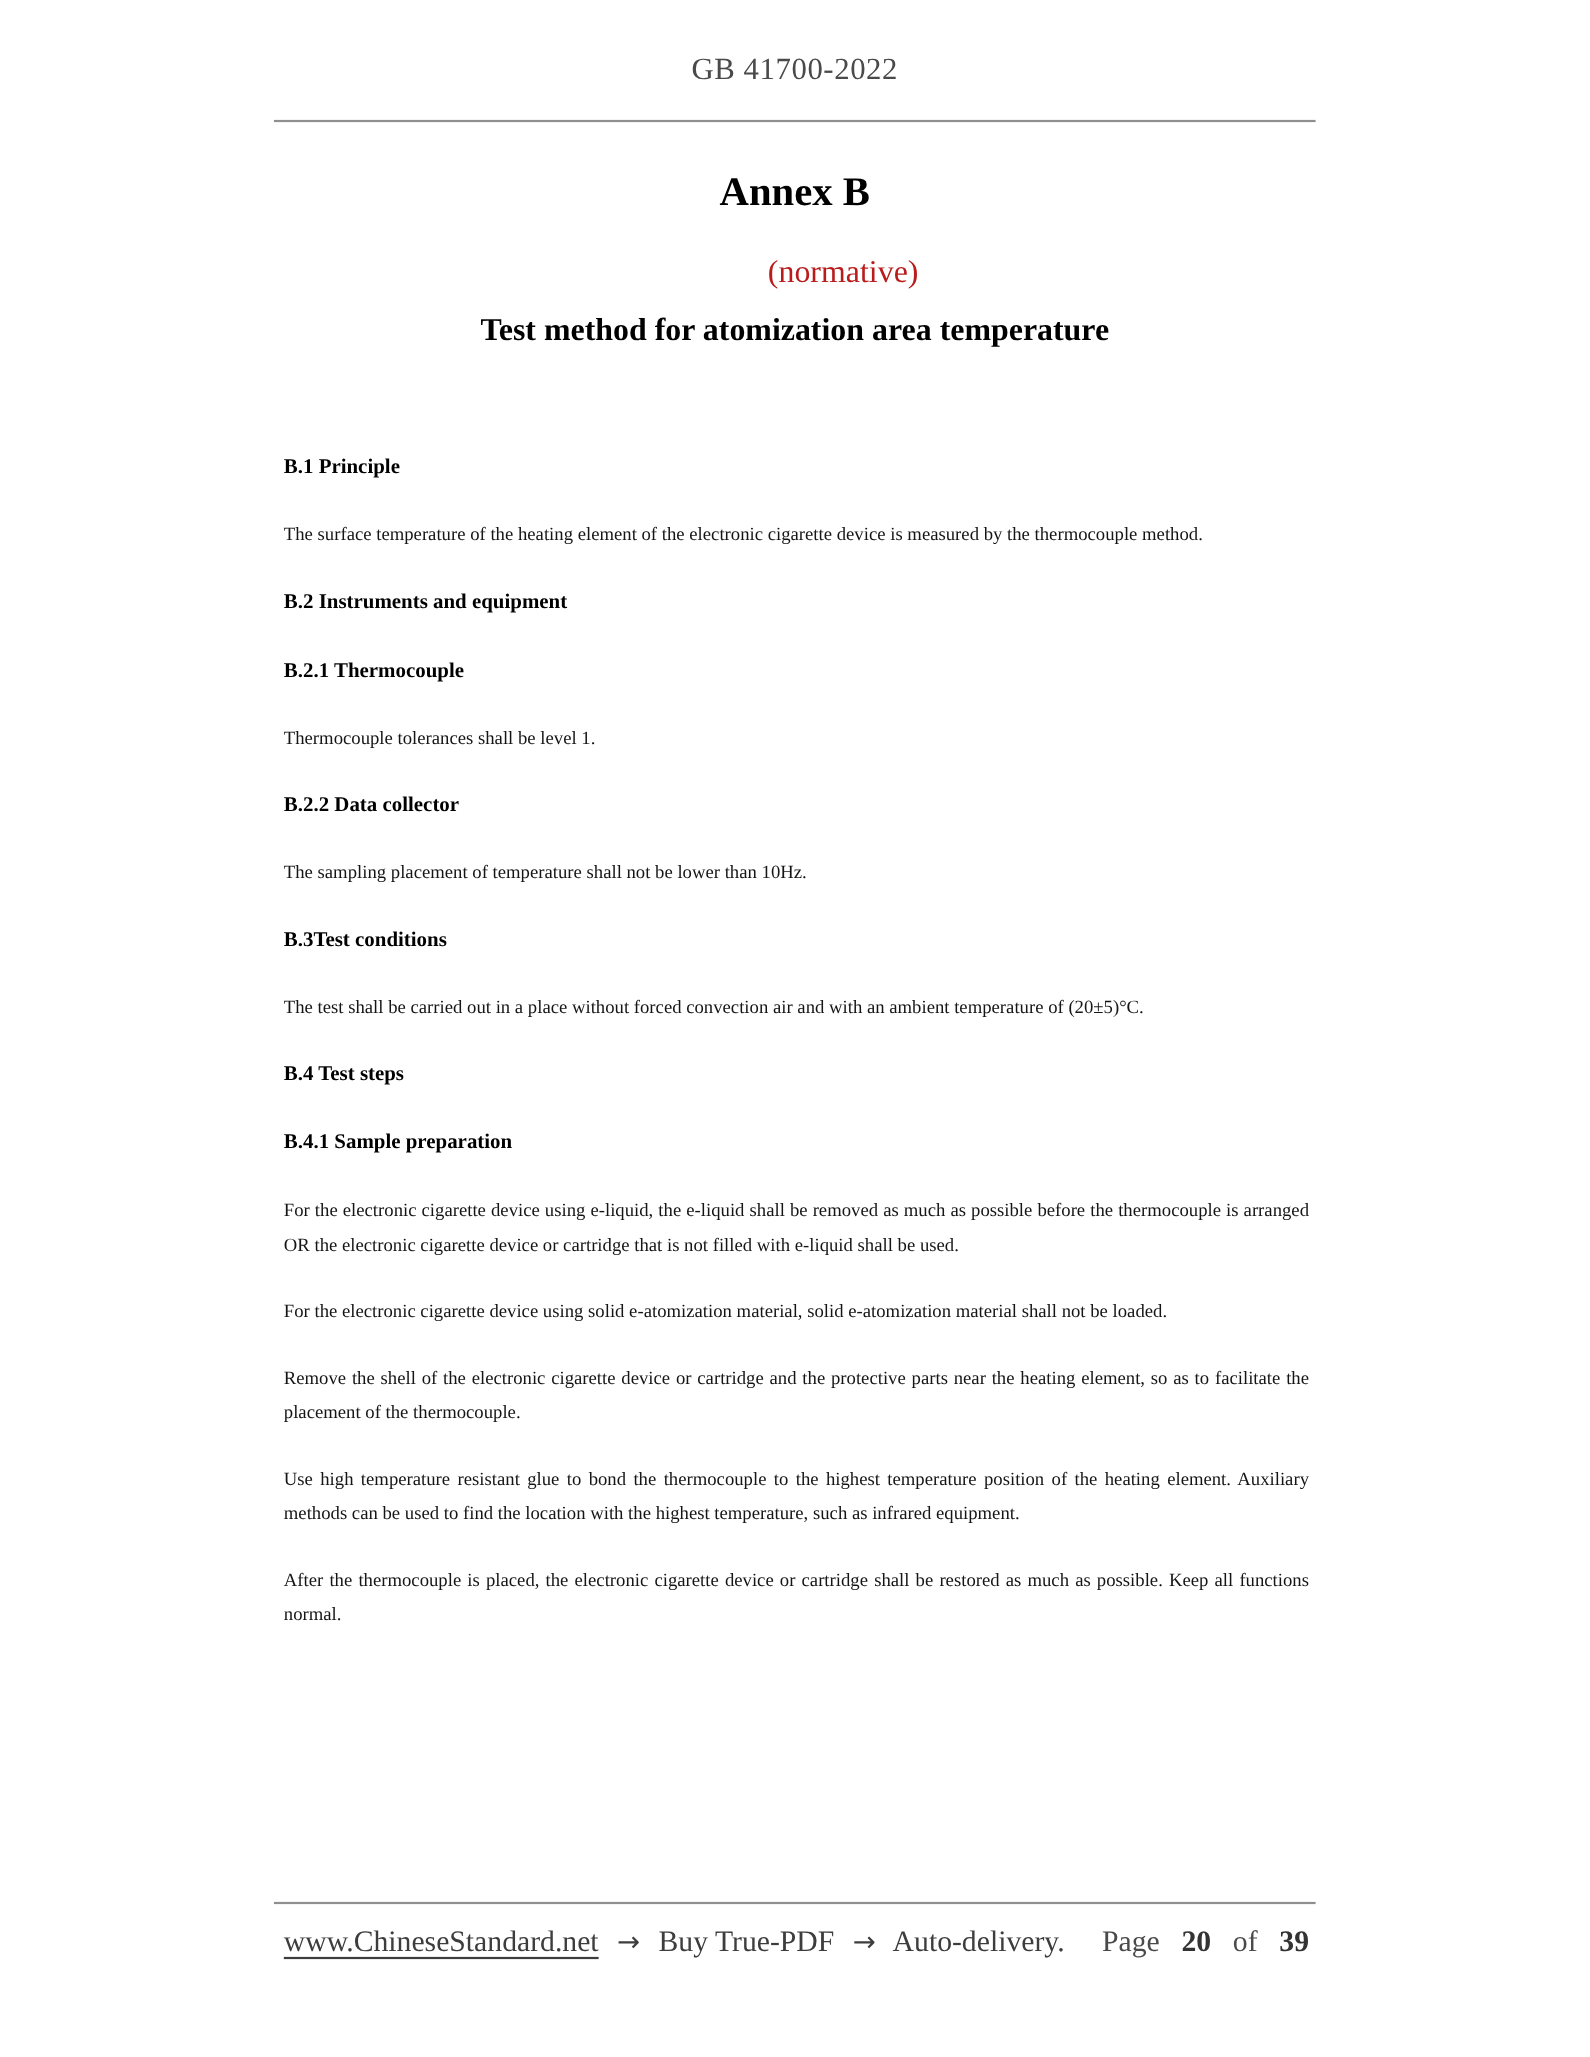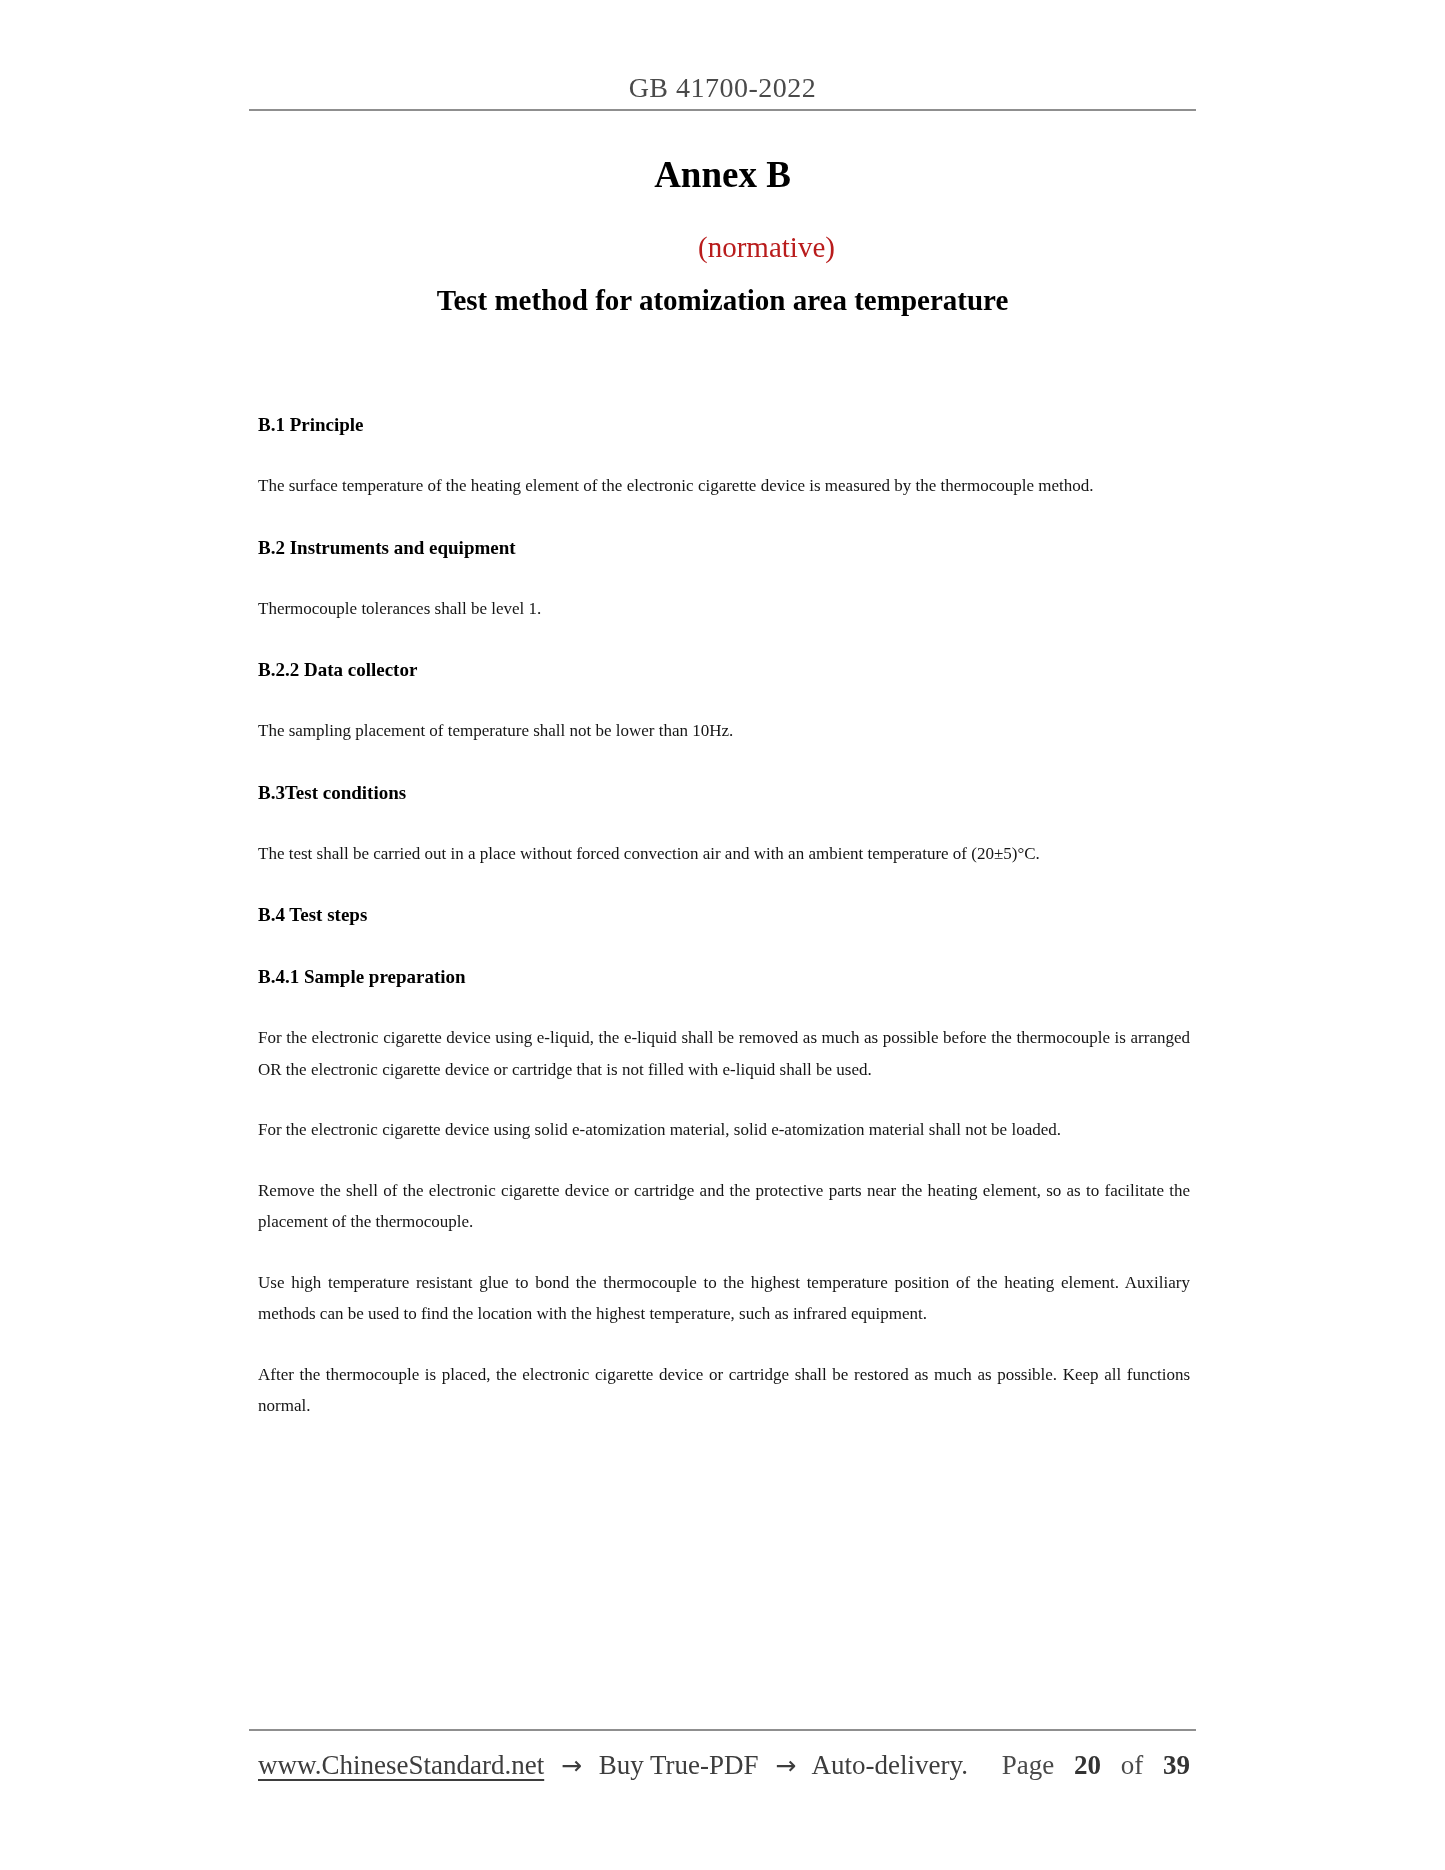--- a/index.html
+++ b/index.html
@@ -12,21 +12,21 @@
     width: 1445px;
     height: 1870px;
     background: #ffffff;
     font-family: "Liberation Serif", "DejaVu Serif", serif;
     overflow: hidden;
   }
 
   
   .running-header {
     position: absolute;
-    top: 70px;
+    top: 46px;
     left: 0;
     width: 100%;
     text-align: center;
     font-size: 28px;
     line-height: 36px;
     color: #4a4a4a;
     letter-spacing: 0.5px;
   }
   .header-rule {
     position: absolute;
@@ -142,20 +142,21 @@
   <div class="header-rule"></div>
 
   <div class="annex-title">Annex B</div>
   <div class="annex-subtitle">(normative)</div>
   <div class="annex-doc-title">Test method for atomization area temperature</div>
 
   <div class="body-col">
     <h2>B.1 Principle</h2>
     <p>The surface temperature of the heating element of the electronic cigarette device is measured by the thermocouple method.</p>
     <h2>B.2 Instruments and equipment</h2>
+    <h2>B.2.1 Thermocouple</h2>
     <p>Thermocouple tolerances shall be level 1.</p>
     <h2>B.2.2 Data collector</h2>
     <p>The sampling placement of temperature shall not be lower than 10Hz.</p>
     <h2>B.3Test conditions</h2>
     <p>The test shall be carried out in a place without forced convection air and with an ambient temperature of (20±5)°C.</p>
     <h2>B.4 Test steps</h2>
     <h2>B.4.1 Sample preparation</h2>
     <p>For the electronic cigarette device using e-liquid, the e-liquid shall be removed as much as possible before the thermocouple is arranged OR the electronic cigarette device or cartridge that is not filled with e-liquid shall be used.</p>
     <p>For the electronic cigarette device using solid e-atomization material, solid e-atomization material shall not be loaded.</p>
     <p>Remove the shell of the electronic cigarette device or cartridge and the protective parts near the heating element, so as to facilitate the placement of the thermocouple.</p>

